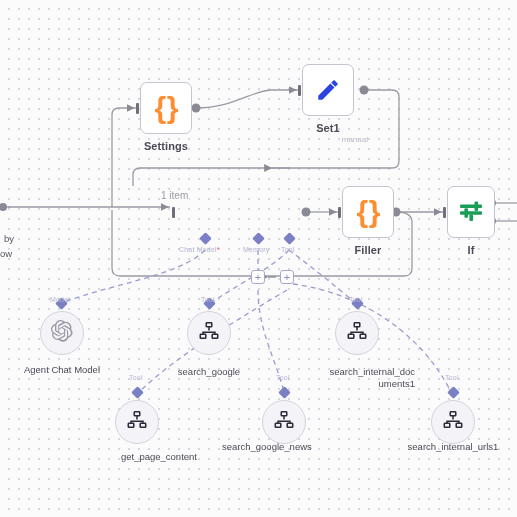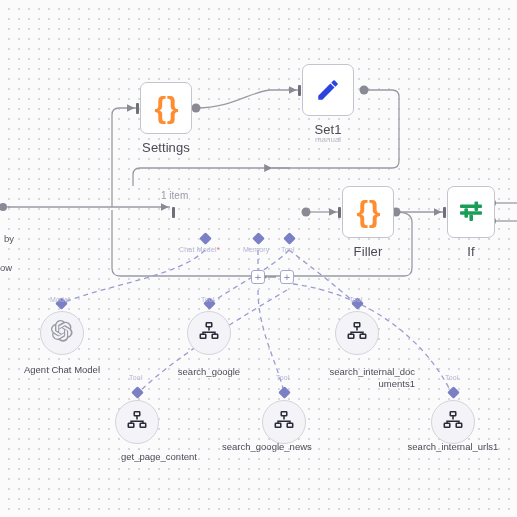--- a/index.html
+++ b/index.html
@@ -26,28 +26,29 @@
     background:#ffffff;
     border:1px solid #c4c4ce;
     border-radius:7px;
     box-sizing:border-box;
     display:flex;align-items:center;justify-content:center;
   }
   .node .glyph{display:flex;align-items:center;justify-content:center;}
   .node-label{
     position:absolute;
     text-align:center;
-    font-size:13px;
+    font-size:11px;
     color:#4b4b57;
     white-space:nowrap;
     letter-spacing:.1px;
+    font-weight:bold;
   }
   .node-sublabel{
     position:absolute;
-    text-align:center;
+    text-align:right;
     font-size:8px;
     color:#b9b9c4;
     white-space:nowrap;
   }
   .brace{
     color:#ff8c2e;
     font-size:30px;
     font-weight:700;
     line-height:1;
     font-family:"Liberation Sans", sans-serif;
@@ -329,15 +330,15 @@
         <rect x="9" y="3" width="6" height="4.4" rx=".7" fill="none" stroke="#2b2b3a" stroke-width="1.7"></rect>
         <rect x="2.5" y="15.6" width="6" height="4.4" rx=".7" fill="none" stroke="#2b2b3a" stroke-width="1.7"></rect>
         <rect x="15.5" y="15.6" width="6" height="4.4" rx=".7" fill="none" stroke="#2b2b3a" stroke-width="1.7"></rect>
         <path d="M12 7.4v4M5.5 15.6v-2.3h13v2.3" fill="none" stroke="#2b2b3a" stroke-width="1.7"></path>
       </svg>
     </span>
   </div>
   <div class="rlabel" style="left:393px;top:441px;width:120px;text-align:center;">search_internal_urls1</div>
 
   <div class="edge-text" style="left:4px;top:232px;text-align:right;">by</div>
-  <div class="edge-text" style="left:0px;top:261px;">ow</div>
+  <div class="edge-text" style="left:0px;top:247px;">ow</div>
 
 </div>
 
 </body></html>

